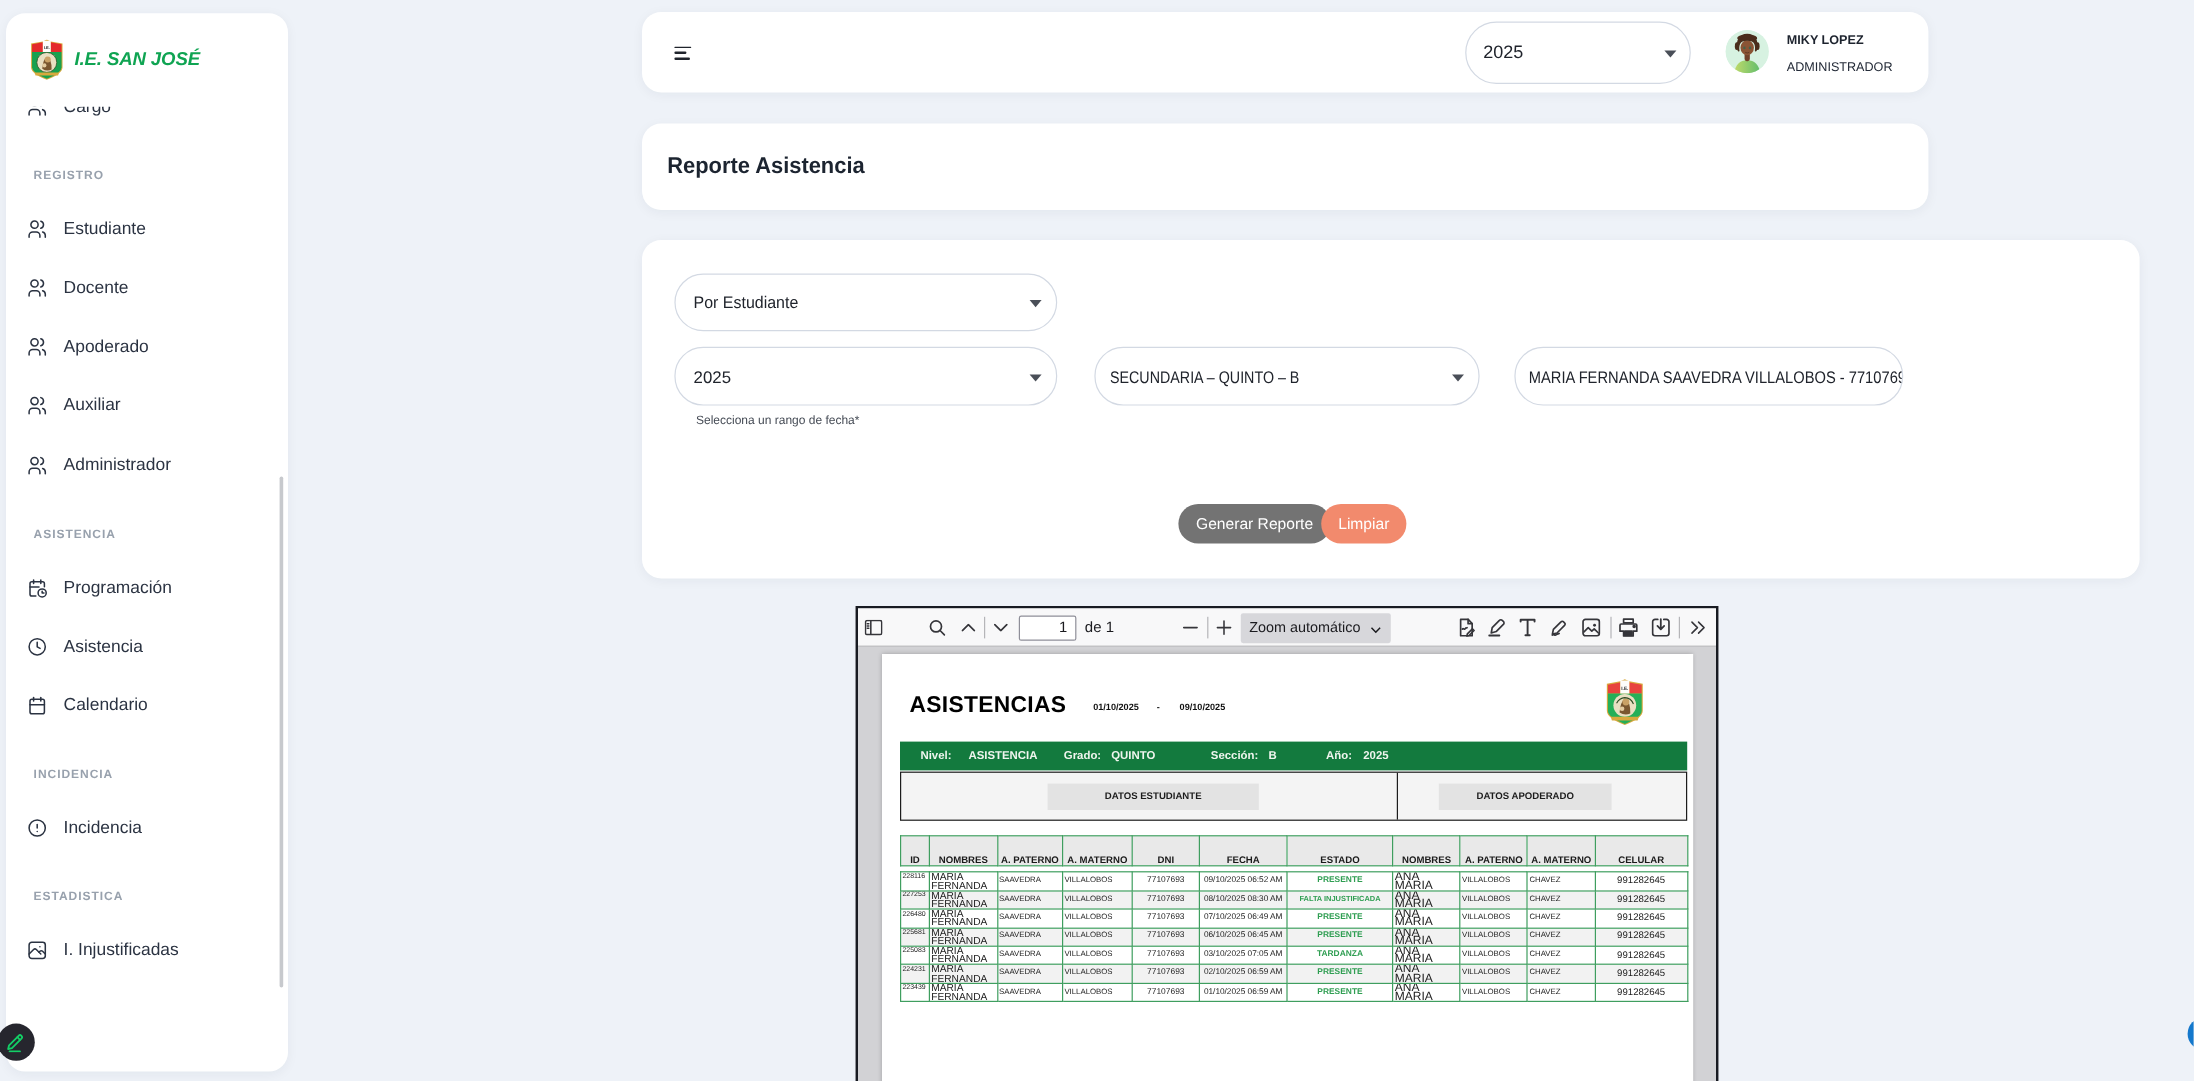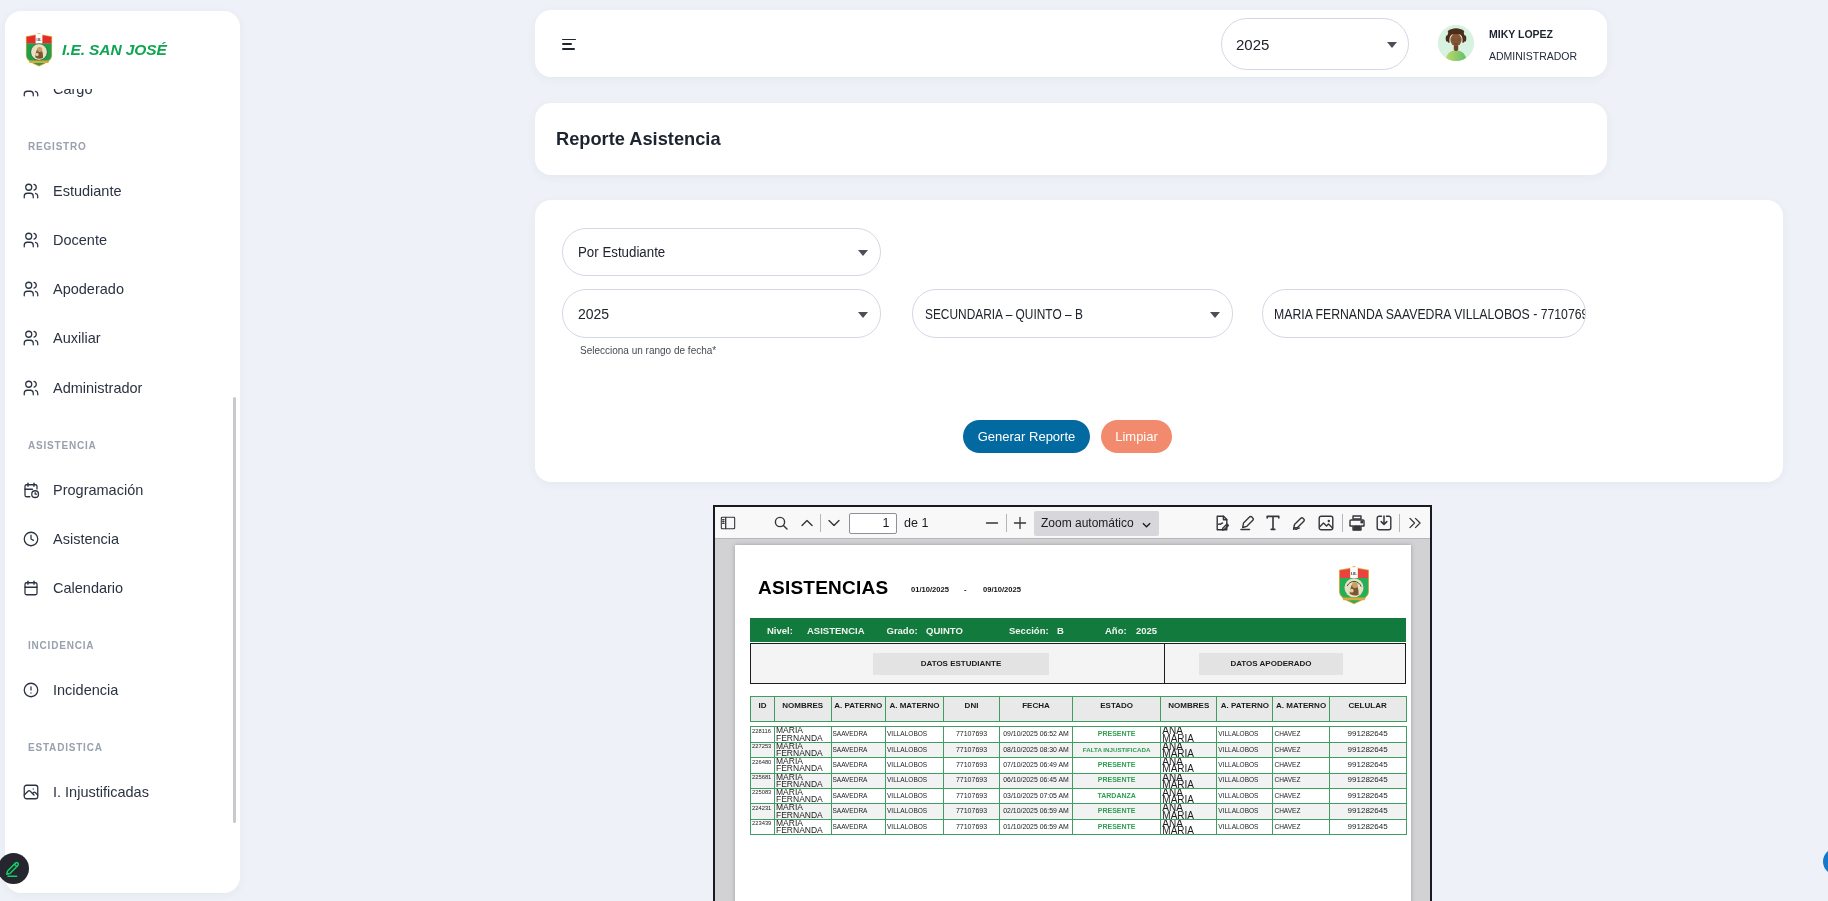--- a/index.html
+++ b/index.html
@@ -47,21 +47,21 @@
   
   .pdft { position:absolute; white-space:nowrap; }
   #pginput { position:absolute; left:133.7px; top:5.6px; width:48.7px; height:21px; border:1px solid #8f8f99; border-radius:2px; background:#fff; font-size:12.5px; font-family:"Liberation Sans",sans-serif; text-align:right; padding-right:7px; color:#1b1b1f; }
   #zoombox { position:absolute; left:319px; top:3.5px; width:125px; height:25.5px; background:#d7d7db; border-radius:2px; }
   #zoombox span { position:absolute; left:7px; top:50%; transform:translateY(-50%); font-size:12px; color:#1b1b1f; }
   .gbt { top:50%; transform:translateY(-50%); font-size:9.5px; font-weight:bold; color:#eff5ee; }
   .dlab { top:9.3px; height:22px; background:#e3e3e3; font-size:8px; font-weight:bold; line-height:22px; text-align:center; color:#1c1c1c; }
   #ptable { position:absolute; left:15px; top:151.3px; width:655.6px; }
   #ptable table { border-collapse:collapse; table-layout:fixed; width:655.6px; }
   #ptable td { border:1.3px solid #3f9e5f; overflow:hidden; }
-  #phead td { height:25px; background:#e9e9e9; font-size:8px; font-weight:bold; text-align:center; vertical-align:top; padding-top:4px; color:#1a1a1a; }
+  #phead td { height:25px; background:#e9e9e9; font-size:8px; font-weight:bold; text-align:center; vertical-align:top; padding-top:15px; color:#1a1a1a; }
   #pbody { position:absolute; left:0; top:30px; }
   #pbody td { height:14.6px; font-size:6.5px; color:#1c1c1c; padding:0 0 0 1px; vertical-align:middle; line-height:6.5px; }
   #pbody tr.alt td { background:#f2f2f2; }
   #pbody td.id { vertical-align:top; font-size:5.8px; padding-top:1.5px; line-height:5.5px; }
   #pbody td.nm { font-size:8.5px; line-height:7.2px; }
   #pbody td.nm2 { font-size:10px; line-height:7.2px; }
   #pbody td.dni { text-align:center; padding:0; font-size:7px; }
   #pbody td.fe { text-align:center; padding:0; font-size:6.9px; }
   #pbody td.ce { text-align:center; padding:0; font-size:8px; }
   #pbody td.st { text-align:center; padding:0; color:#2f9e52; font-weight:bold; font-size:7px; }
@@ -260,21 +260,21 @@
     </div>
   <div class="sel" style="left:377px; top:89px; width:321px; height:49px;">
       <span style="left:12px; transform:translateY(-50%) scaleX(.85); transform-origin:0 50%;">SECUNDARIA – QUINTO – B</span>
       <div class="caret" style="left:297px; top:22px;"></div>
     </div>
   <div class="sel" style="left:727px; top:89px; width:324px; height:49px; overflow:hidden;">
       <span style="left:11px; transform:translateY(-50%) scaleX(.875); transform-origin:0 50%;">MARIA FERNANDA SAAVEDRA VILLALOBOS - 77107693</span>
     </div>
 
   <div class="abs" style="left:41px; top:145px; padding:0 4px; background:#fff; font-size:10px; color:#454b55;">Selecciona un rango de fecha*</div>
-  <div class="btn" style="left:428px; width:127px; background:#0369a1; line-height:33px;">Generar Reporte</div>
+  <div class="btn" style="left:447px; width:127px; background:#737373; line-height:33px;">Generar Reporte</div>
   <div class="btn" style="left:566px; width:71px; background:#f28a6d; line-height:33px;">Limpiar</div>
 </div>
 
 <div id="viewer">
   <div id="vtoolbar">
     <div class="ticon" style="left:12.5px;">
         <svg width="15" height="13" viewBox="0 0 16 14">
           <rect x=".7" y=".7" width="14.6" height="12.6" rx="1.5"></rect>
           <path d="M5.5 1v12"></path>
           <path d="M2.3 3.5h1.4M2.3 5.5h1.4M2.3 7.5h1.4"></path>

